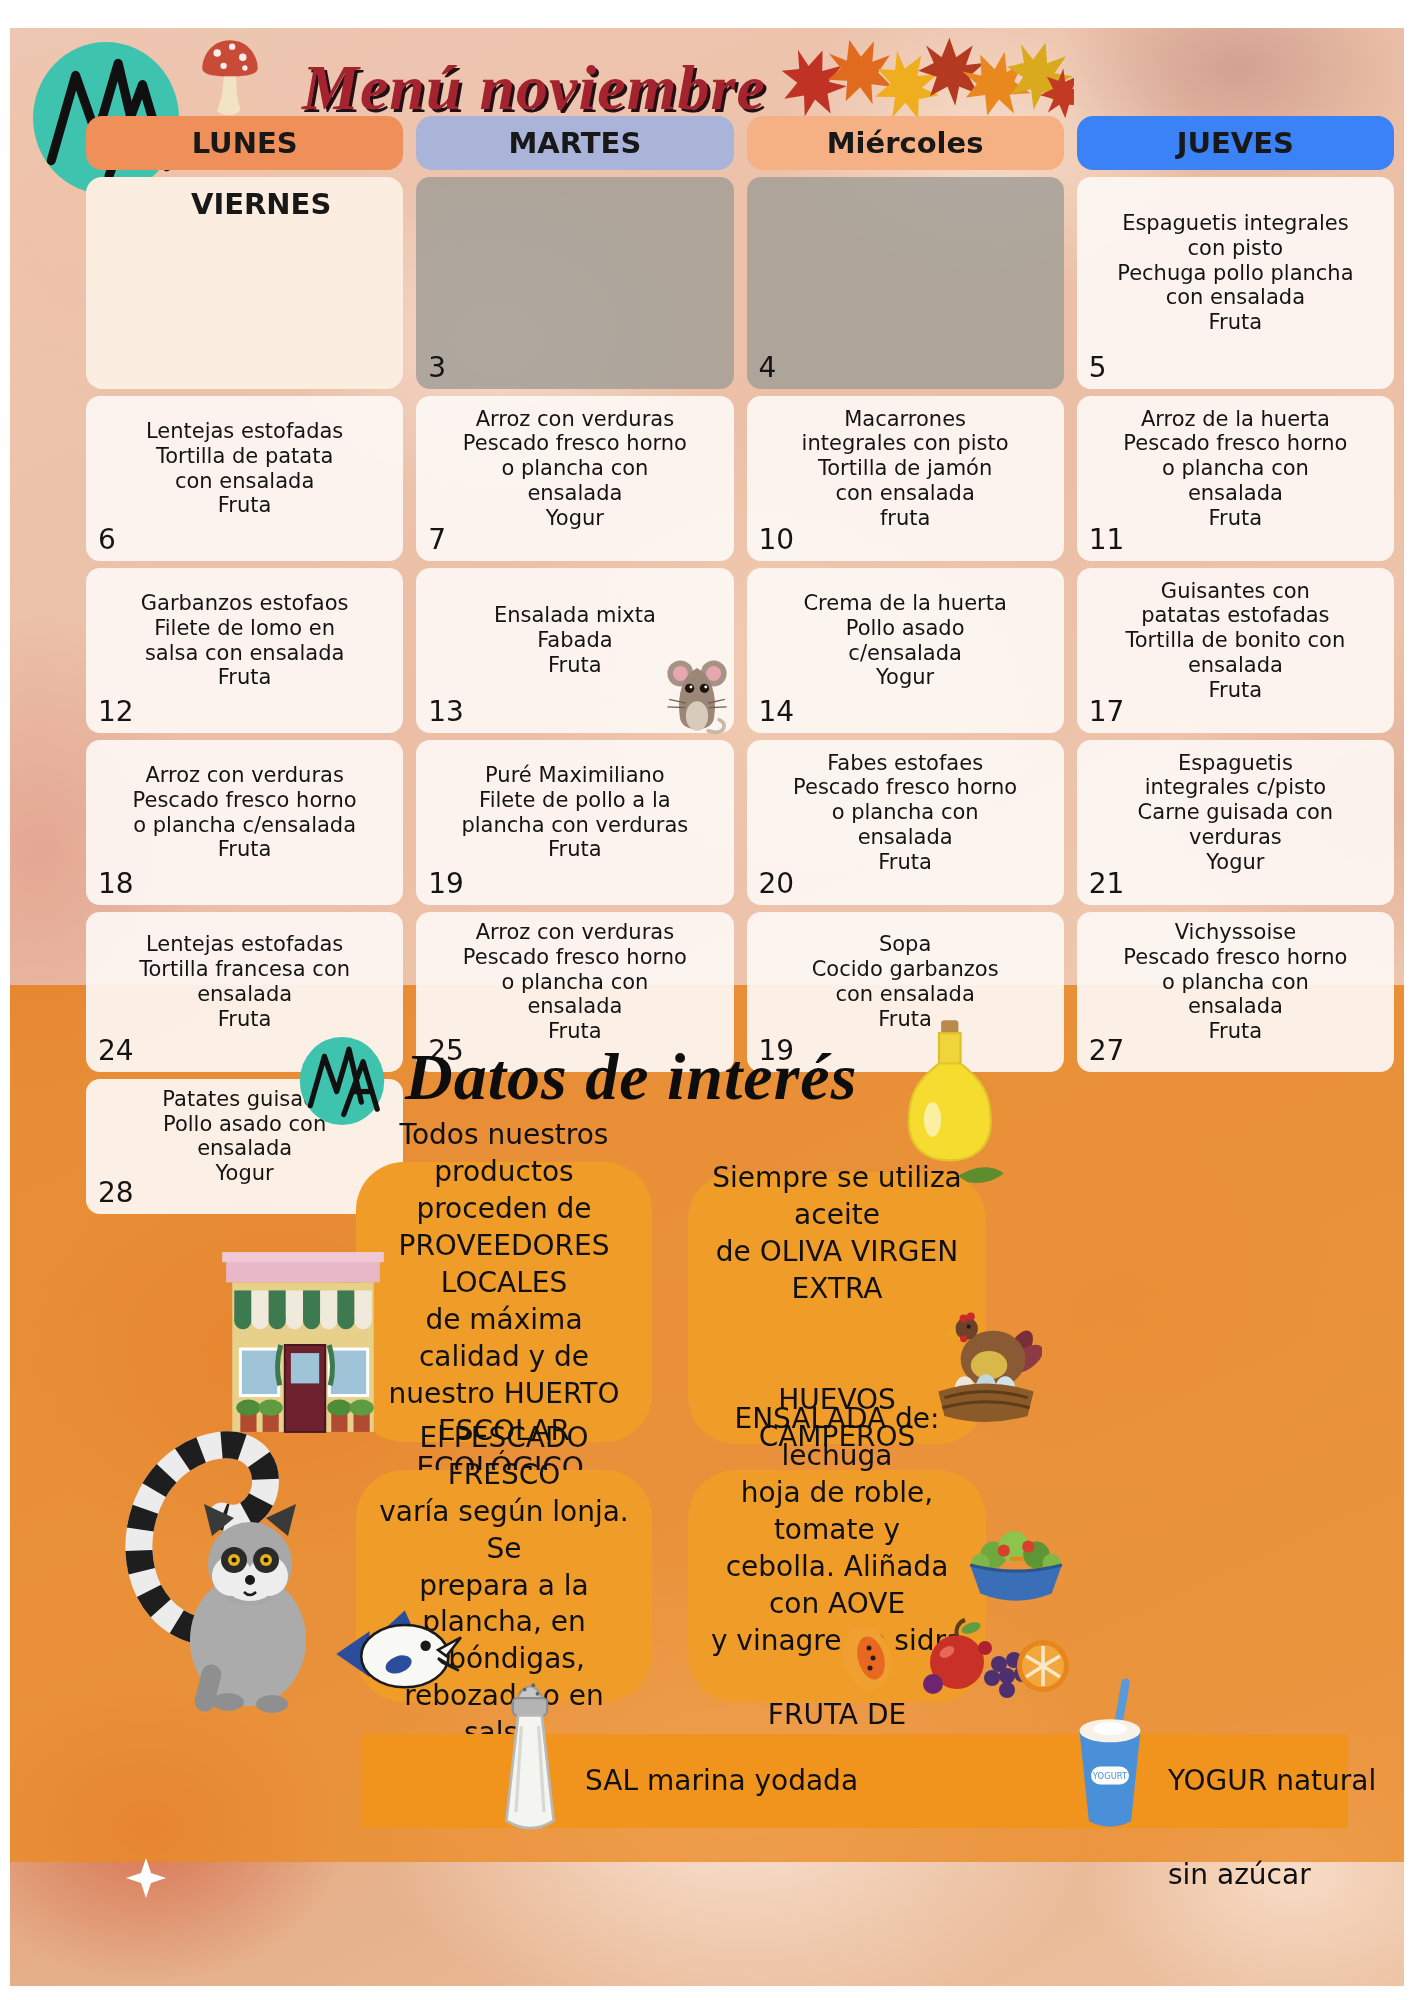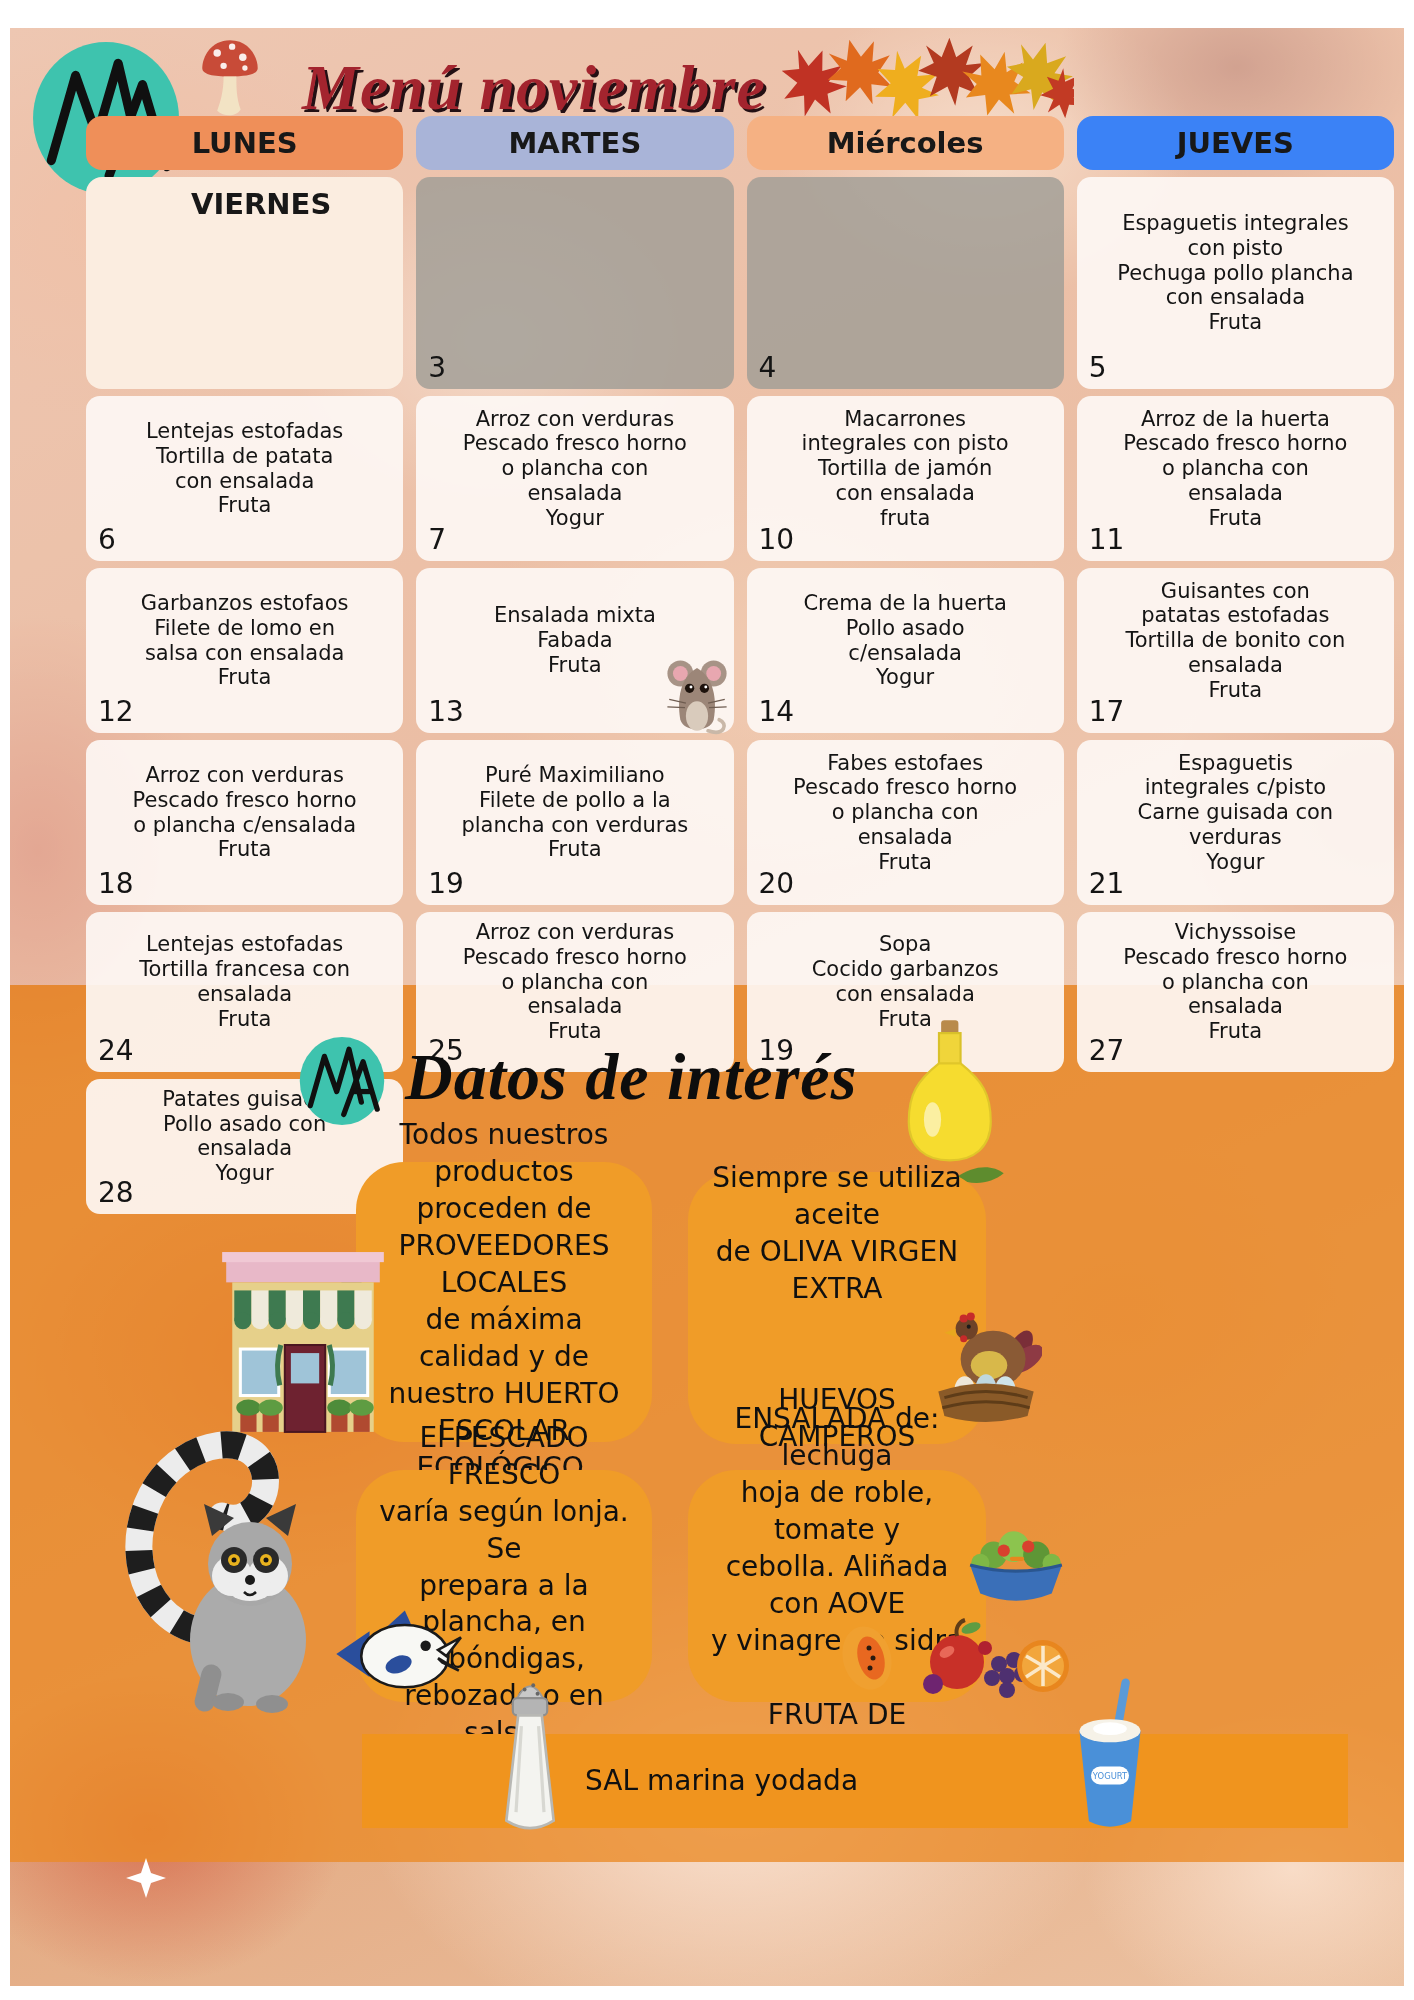--- a/index.html
+++ b/index.html
@@ -528,20 +528,21 @@
   <div class="figure" id="yogurt">
     <svg viewBox="0 0 90 150">
       <rect x="52" y="2" width="8" height="54" rx="4" fill="#5A9AD8" transform="rotate(10 56 28)"></rect>
       <path d="M16 52 L25 138 Q45 148 65 138 L74 52 Z" fill="#4A90D8"></path>
       <ellipse cx="45" cy="52" rx="29" ry="11" fill="#F6F2E8"></ellipse>
       <ellipse cx="45" cy="50" rx="16" ry="6" fill="#ffffff"></ellipse>
       <rect x="27" y="86" width="36" height="17" rx="8.5" fill="#ffffff"></rect>
       <text x="45" y="98" text-anchor="middle" font-size="8" fill="#4A90D8" font-family="DejaVu Sans, sans-serif">YOGURT</text>
     </svg>
   </div>
+  <div class="bar-label" id="yogur-label">YOGUR natural sin azúcar</div>
 
   <div class="figure" id="sparkle">
     <svg viewBox="0 0 40 40">
         <path d="M20 0 L25 15 L40 20 L25 25 L20 40 L15 25 L0 20 L15 15 Z" fill="#ffffff"></path>
       </svg>
   </div>
 
 </div>
 
 </body></html>

